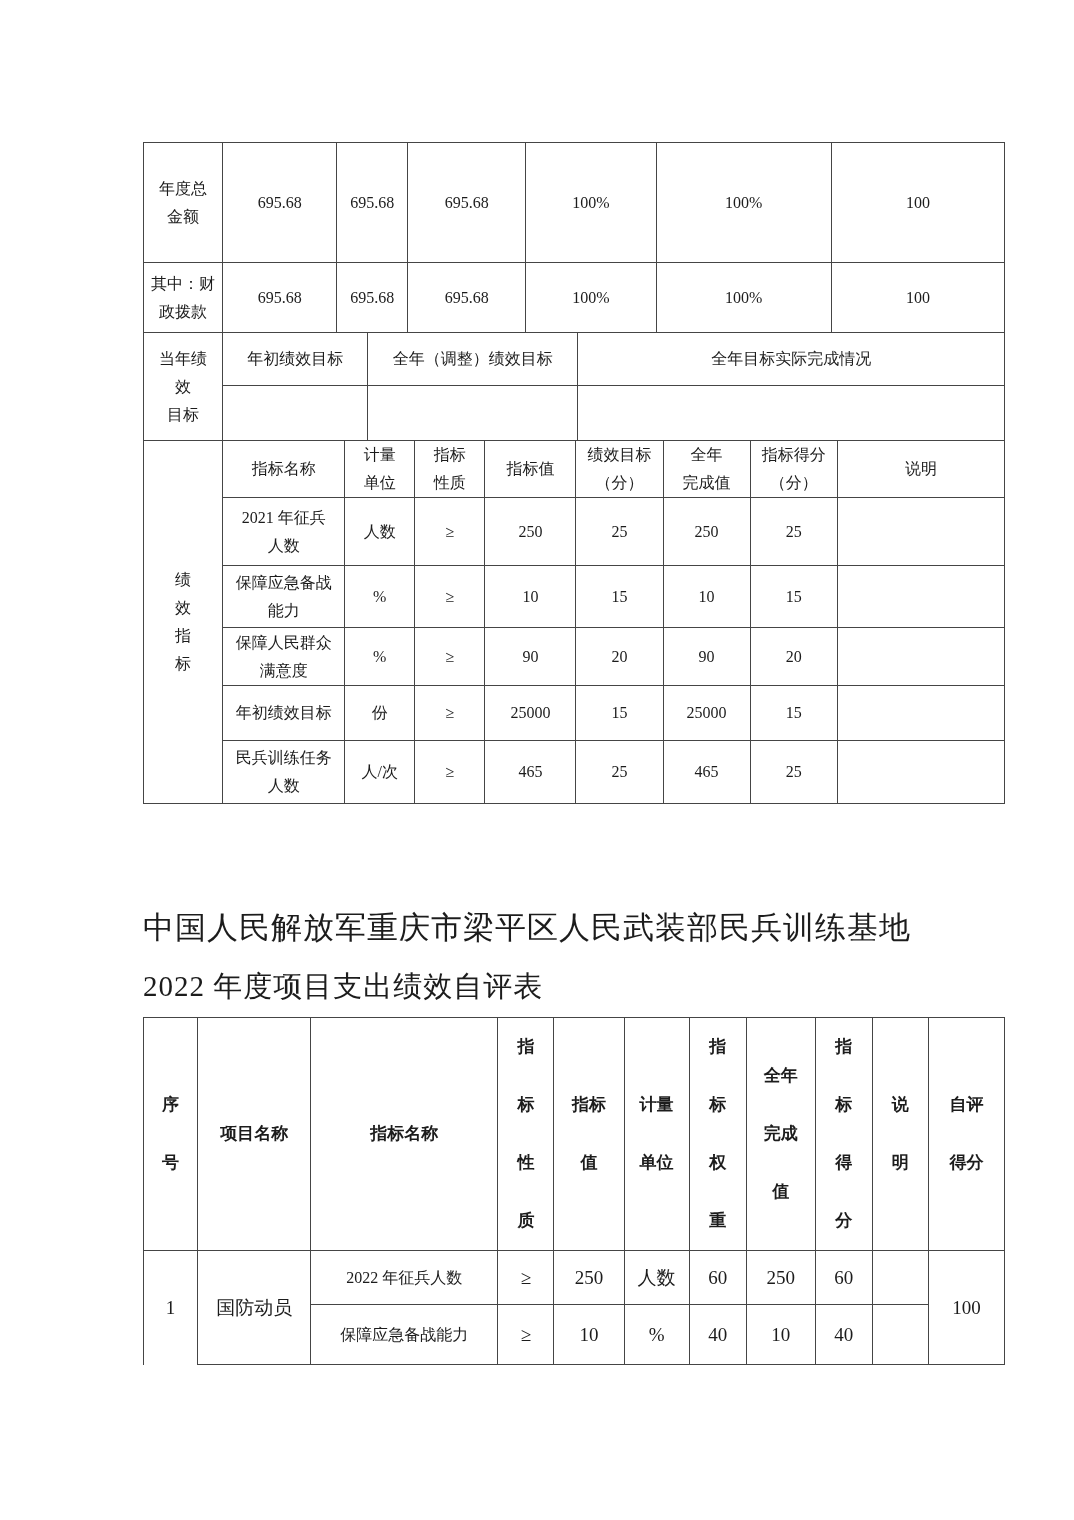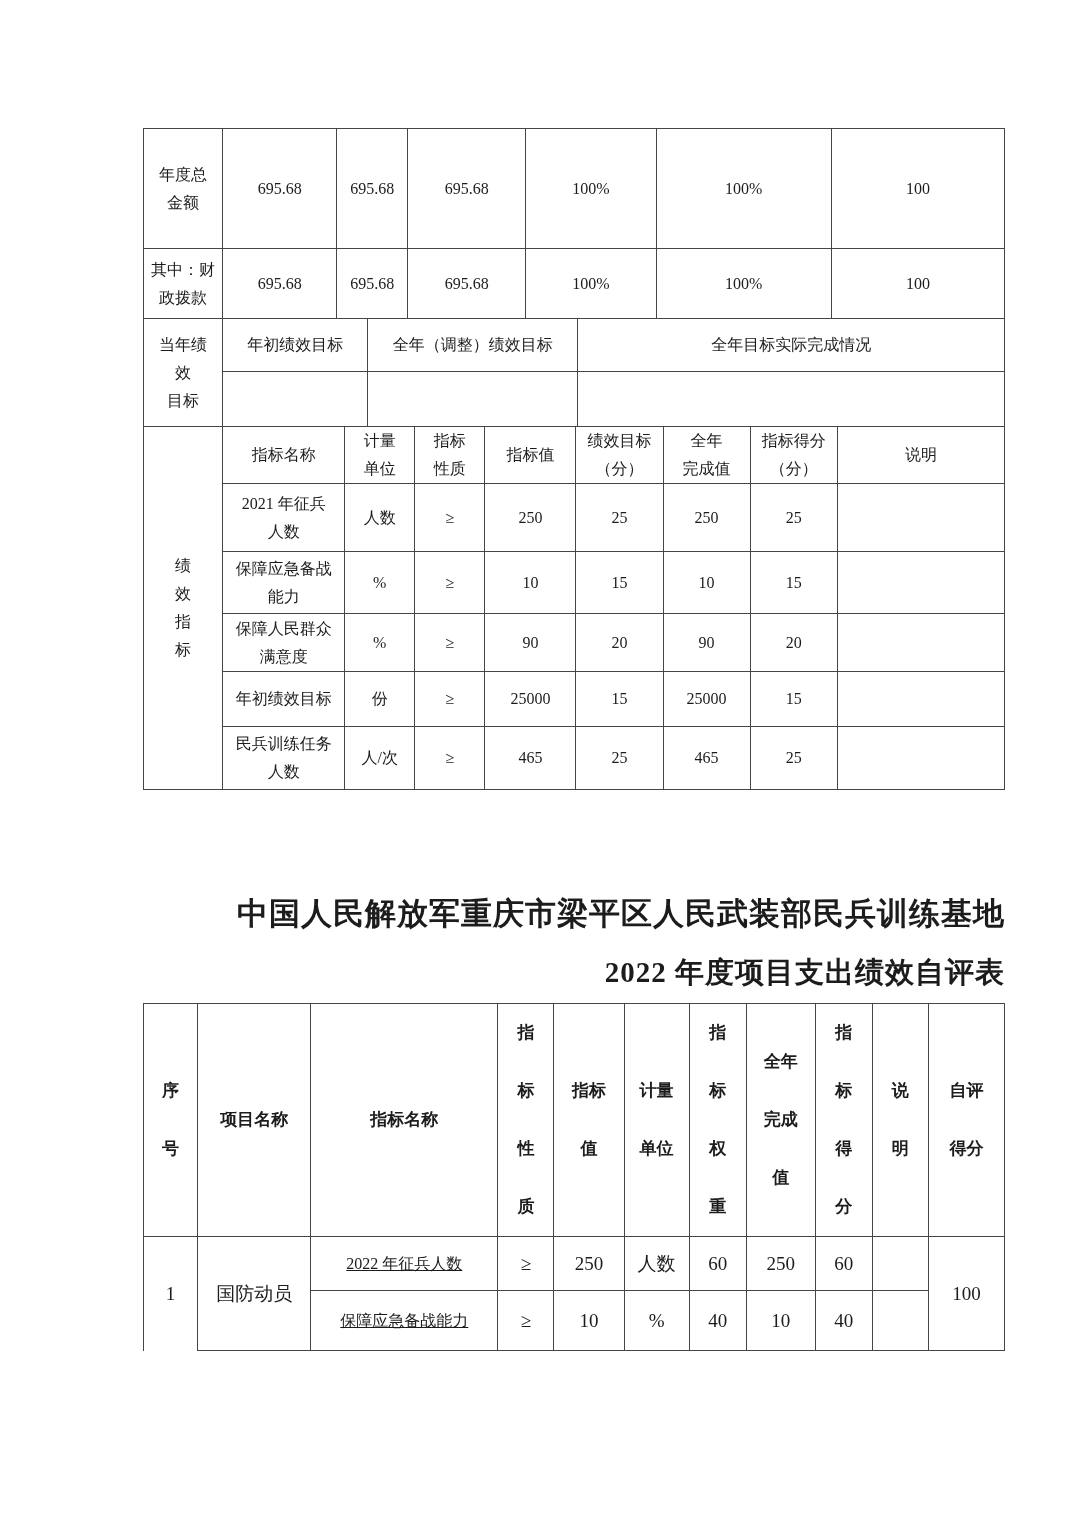--- a/index.html
+++ b/index.html
@@ -10,21 +10,21 @@
   .page{
     position:relative;
     width:1074px;height:1520px;
     background:#ffffff;
     overflow:hidden;
     font-family:"Liberation Serif","DejaVu Serif",serif;
     color:var(--ink);
   }
   .content{
     position:absolute;
-    left:143px;top:128px;
+    left:143px;top:142px;
     width:862px;
   }
   table.tbl{
     border-collapse:collapse;
     table-layout:fixed;
     width:862px;
   }
   table.tbl td{
     border:1px solid var(--line);
     padding:0;
@@ -35,35 +35,35 @@
     line-height:28px;
     overflow:hidden;
   }
   table.tB,table.tC{margin-top:-1px;}
   td.num{font-size:17px;line-height:22px;}
   td.vlab{line-height:21px;font-size:16px;}
   
   .title{
     margin-top:100px;
     width:862px;
-    text-align:right;
-    font-weight:bold;
+    text-align:left;
+    font-weight:normal;
   }
   .title-line1{font-size:31px;line-height:48px;letter-spacing:1px;}
   .title-line2{font-size:29px;line-height:44px;margin-top:12px;letter-spacing:1px;}
   
   table.t2{margin-top:9px;}
   table.t2 td.h2{
     font-family:"Liberation Sans","DejaVu Sans",sans-serif;
     font-weight:bold;
     font-size:17px;
     line-height:58px;
   }
   table.t2 td.big{font-size:19px;line-height:26px;}
-  table.t2 td.name2{font-size:16px;line-height:24px;text-decoration:underline;}
+  table.t2 td.name2{font-size:16px;line-height:24px;}
   table.t2 td.nb{border-bottom:none;}
 </style>
 </head>
 <body>
 
 <div class="page">
   <div class="content">
 
     <table class="tbl tA">
       <colgroup>

